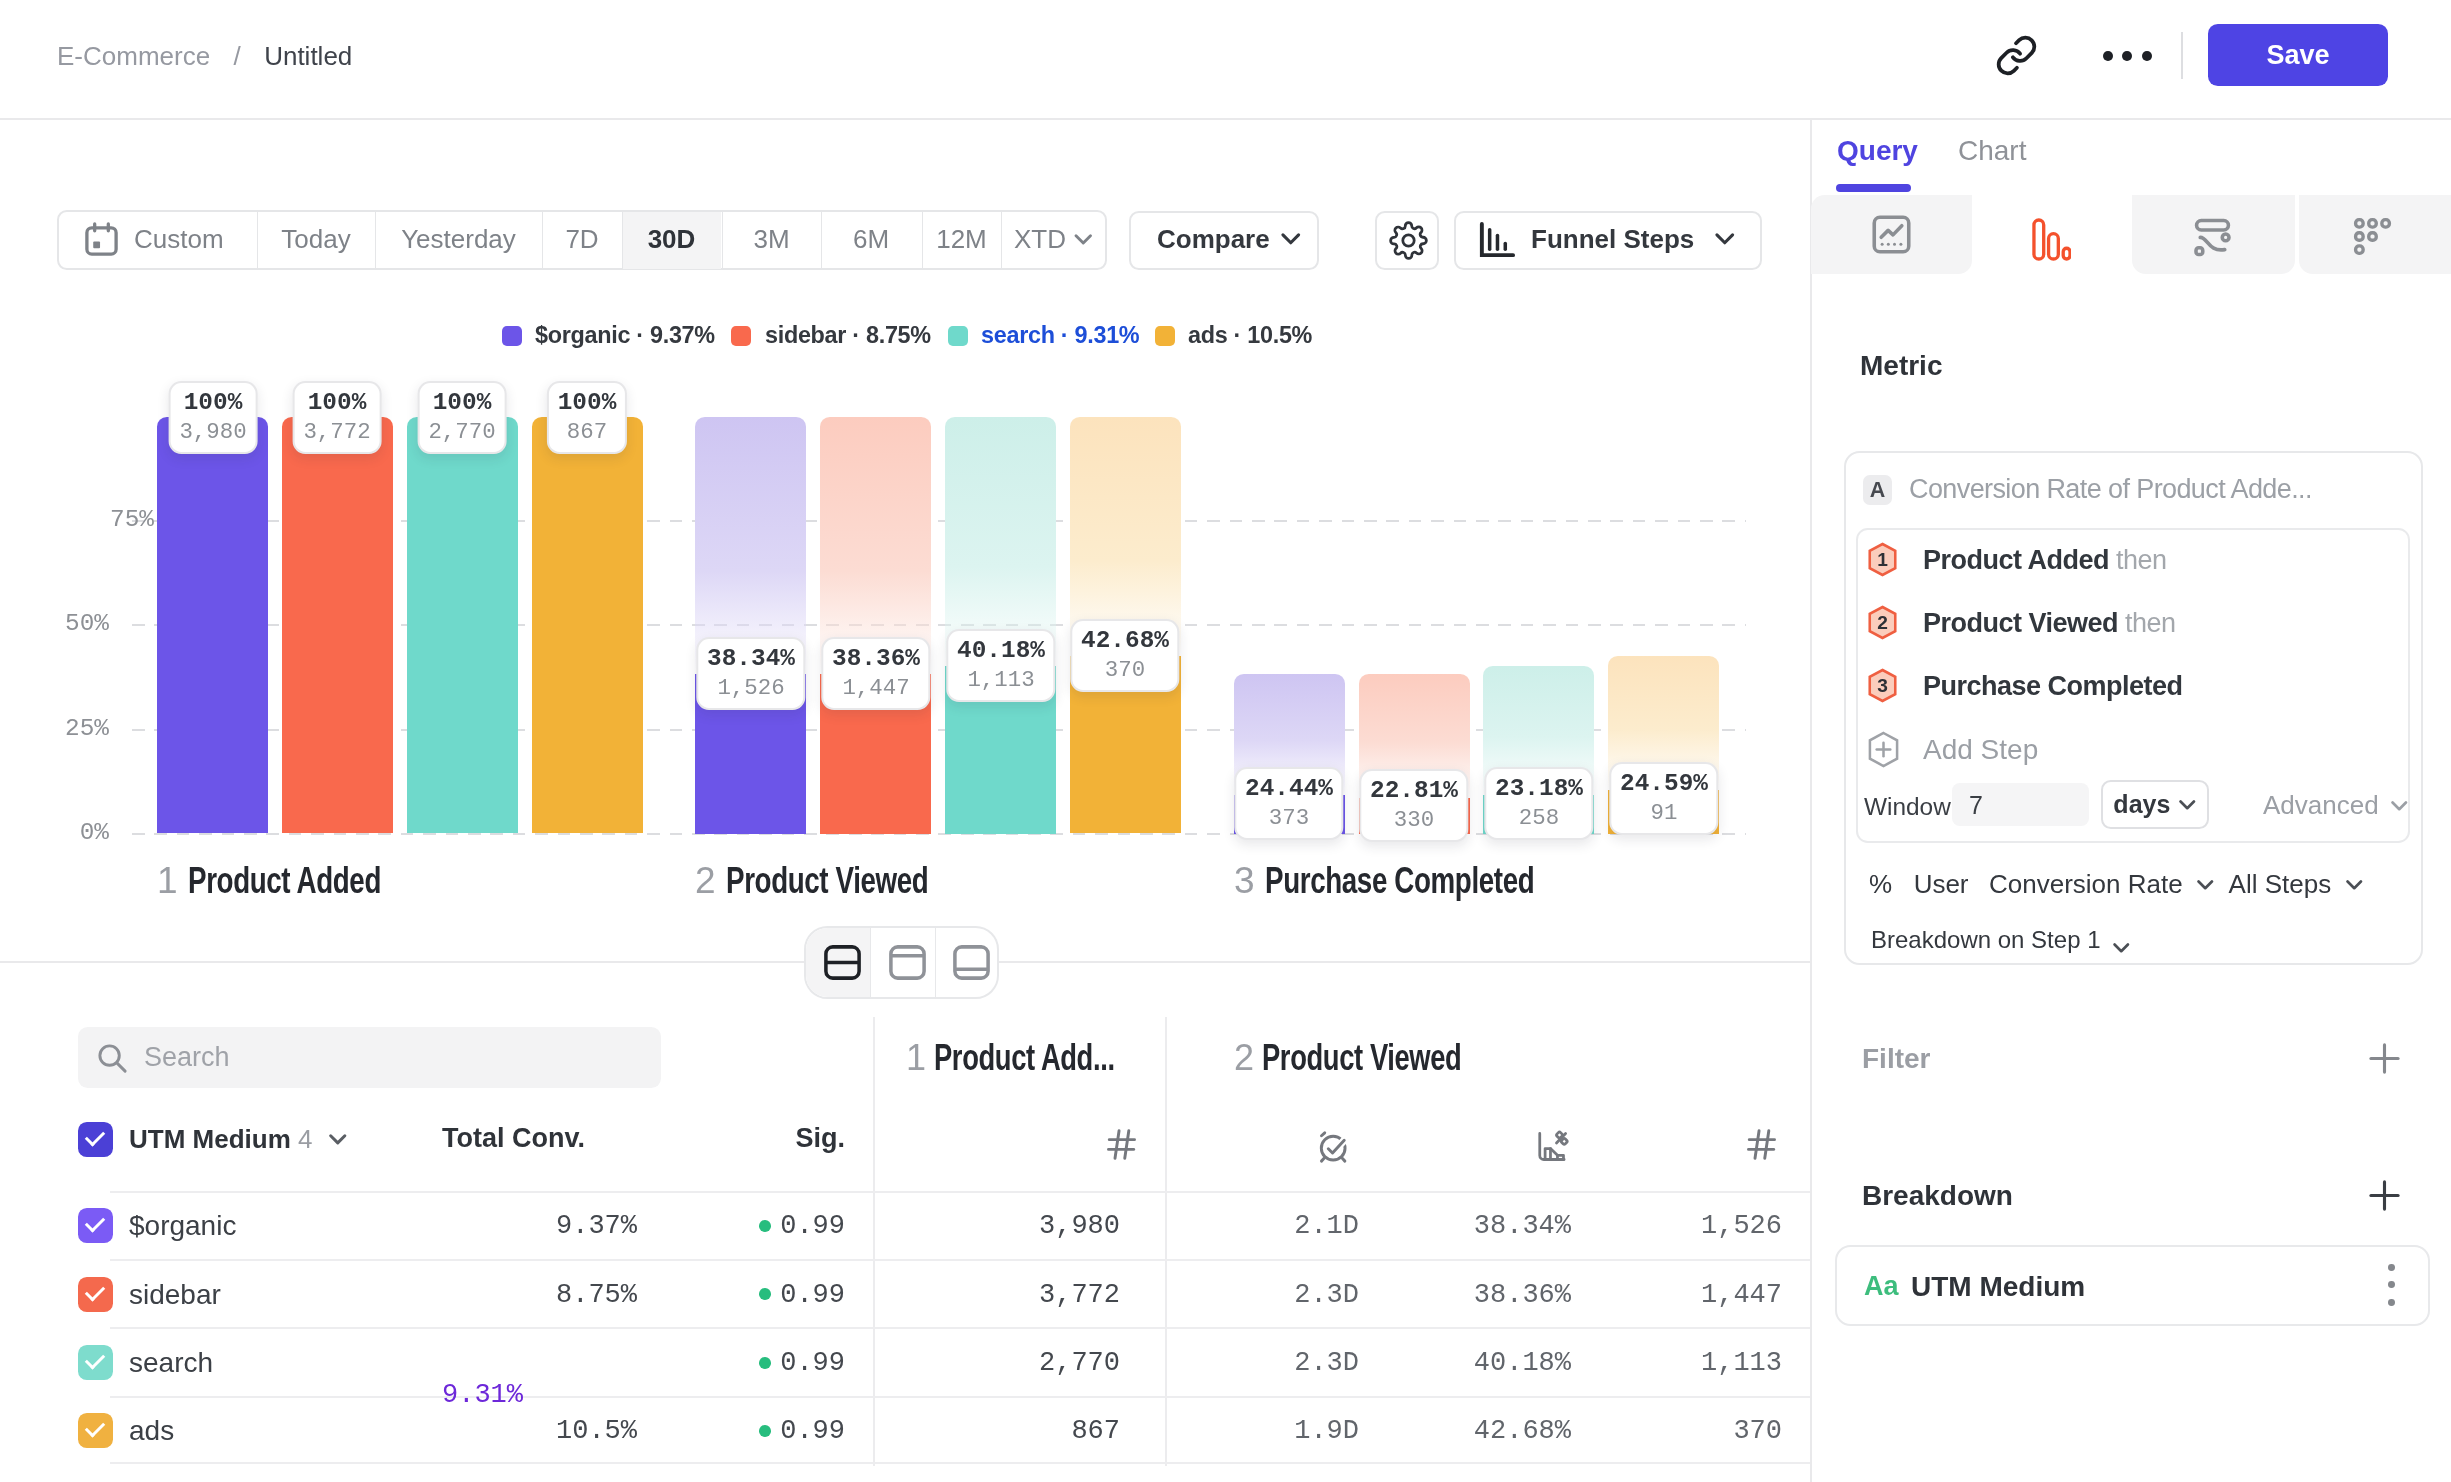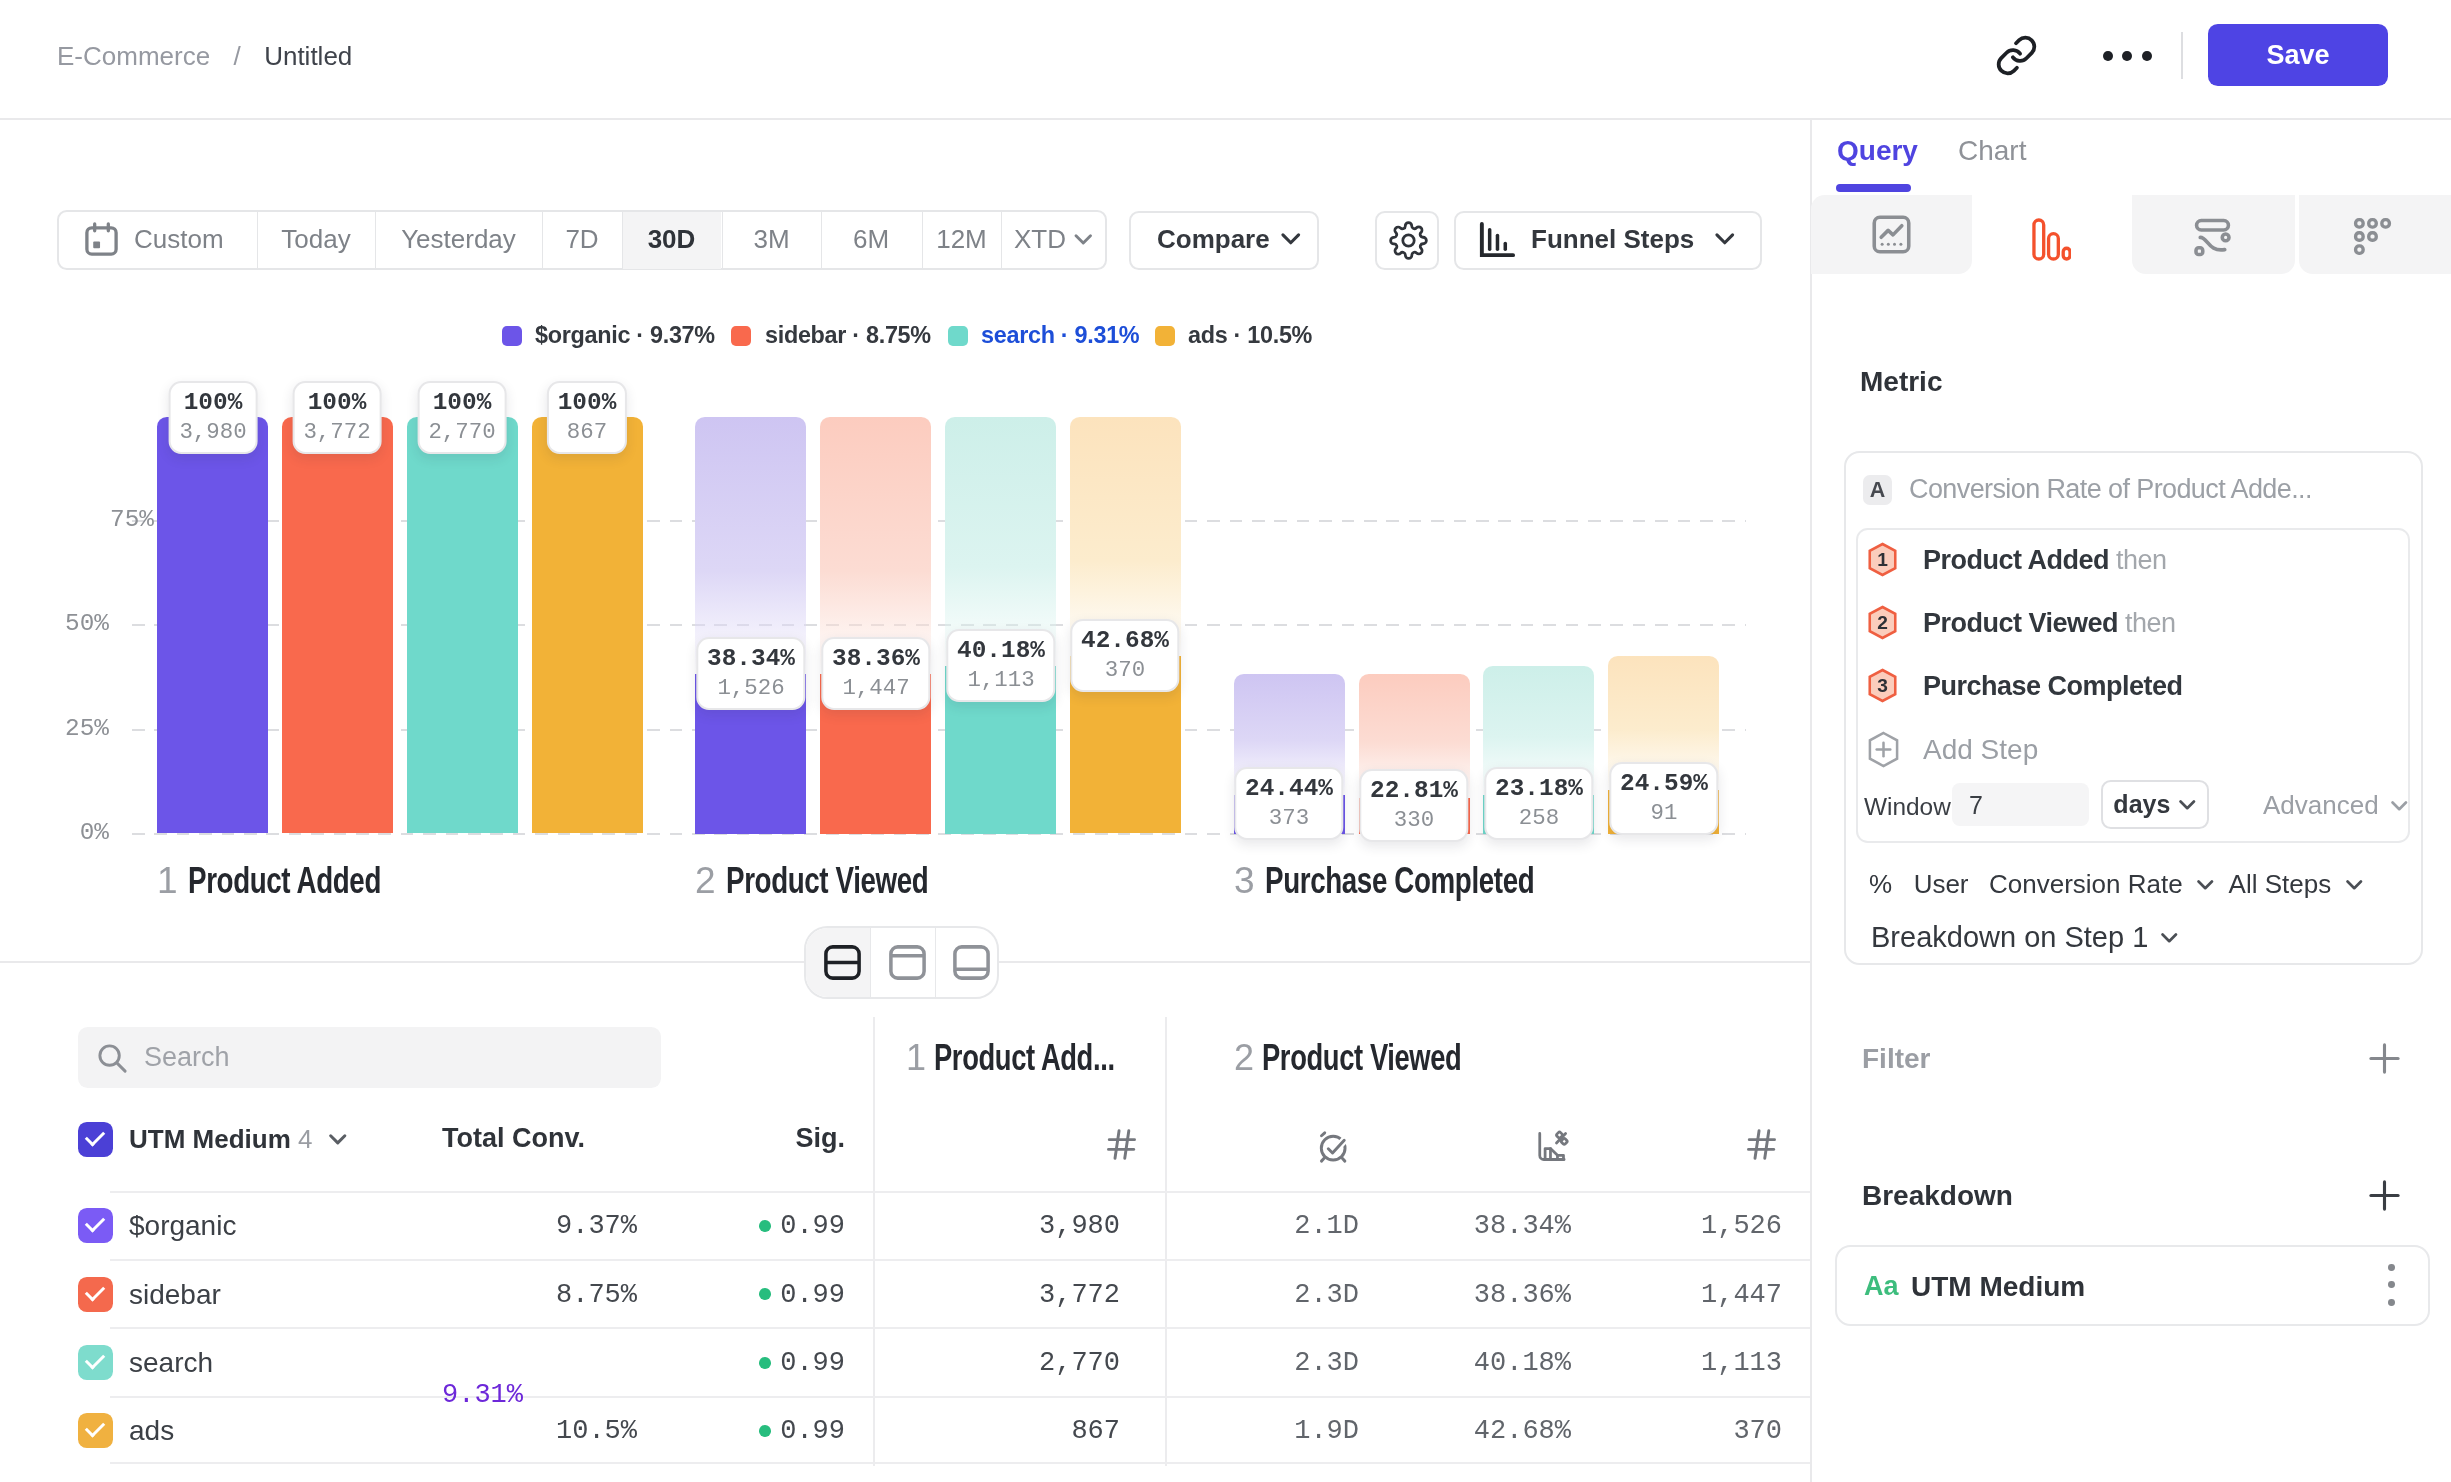--- a/index.html
+++ b/index.html
@@ -345,21 +345,21 @@
 
   <svg class="abs" style="left:2350px;top:214px;" width="45" height="45" viewBox="0 0 24 24" fill="none" stroke="#8b8e93" stroke-width="1.8">
     <rect x="3" y="3" width="4" height="4" rx="1.8"></rect>
       <rect x="10" y="3" width="4" height="4" rx="1.8"></rect>
       <rect x="17" y="3" width="4" height="4" rx="1.8"></rect>
     <rect x="3" y="10" width="4" height="4" rx="1.8"></rect>
       <rect x="10" y="10" width="4" height="4" rx="1.8"></rect>
     <rect x="3" y="17" width="4" height="4" rx="1.8"></rect>
   </svg>
 
-  <div class="abs row" style="left:1860px;top:349px;height:33px;font-size:28px;font-weight:700;color:#2f3339;margin-top:16px;">Metric</div>
+  <div class="abs row" style="left:1860px;top:349px;height:33px;font-size:28px;font-weight:700;color:#2f3339;">Metric</div>
 
   <div class="abs" style="left:1844px;top:451px;width:579px;height:514px;border:2px solid #e7e8ea;border-radius:15.6px;"></div>
   <div class="abs row" style="left:1863px;top:475px;width:29px;height:30px;background:#ececee;border-radius:6.8px;justify-content:center;font-size:21.5px;font-weight:700;color:#46494f;">A</div>
   <div class="abs row" style="left:1909px;top:474px;height:31px;font-size:27px;color:#9ca0a6;letter-spacing:-0.6px;">Conversion Rate of Product Adde...</div>
 
   <div class="abs" style="left:1856px;top:528px;width:554px;height:315px;border:2px solid #e9eaec;border-radius:11.7px;"></div>
 
   <svg class="abs" style="left:1867px;top:542px;" width="31" height="35" viewBox="0 0 34 38">
       <path d="M17 2 L31 9.5 V28.5 L17 36 L3 28.5 V9.5 Z" fill="#fbcdbc" stroke="#ef5f41" stroke-width="2.8"></path>
       <text x="17" y="26" text-anchor="middle" font-size="21" font-weight="700" fill="#2e3136" font-family="Liberation Sans, sans-serif">1</text>
@@ -409,21 +409,21 @@
         <polyline points="3,3 11,11 19,3"></polyline>
       </svg>
     <span style="width:13.7px;"></span>
       <span>All Steps</span>
       <span style="width:13.7px;"></span>
     <svg class="chev" width="18.5" height="11.7" viewBox="0 0 22 14">
         <polyline points="3,3 11,11 19,3"></polyline>
       </svg>
   </div>
 
-  <div class="abs row" style="left:1871px;top:921px;height:33px;font-size:29px;font-weight:500;color:#34383e;gap:11.7px;">Breakdown on Step 1
+  <div class="abs row" style="left:1871px;top:921px;height:33px;font-size:24px;font-weight:500;color:#34383e;gap:11.7px;align-items:flex-end;">Breakdown on Step 1
     <svg class="chev" width="18.5" height="11.7" viewBox="0 0 22 14">
         <polyline points="3,3 11,11 19,3"></polyline>
       </svg>
   </div>
 
   <div class="abs row" style="left:1862px;top:1042px;height:33px;font-size:28px;font-weight:700;color:#9b9ea4;">Filter</div>
   <svg class="abs" style="left:2368px;top:1042px;" width="33" height="33" viewBox="0 0 34 34" stroke="#85888d" stroke-width="3.2" stroke-linecap="round">
       <line x1="17" y1="3" x2="17" y2="31"></line>
       <line x1="3" y1="17" x2="31" y2="17"></line>
     </svg>

